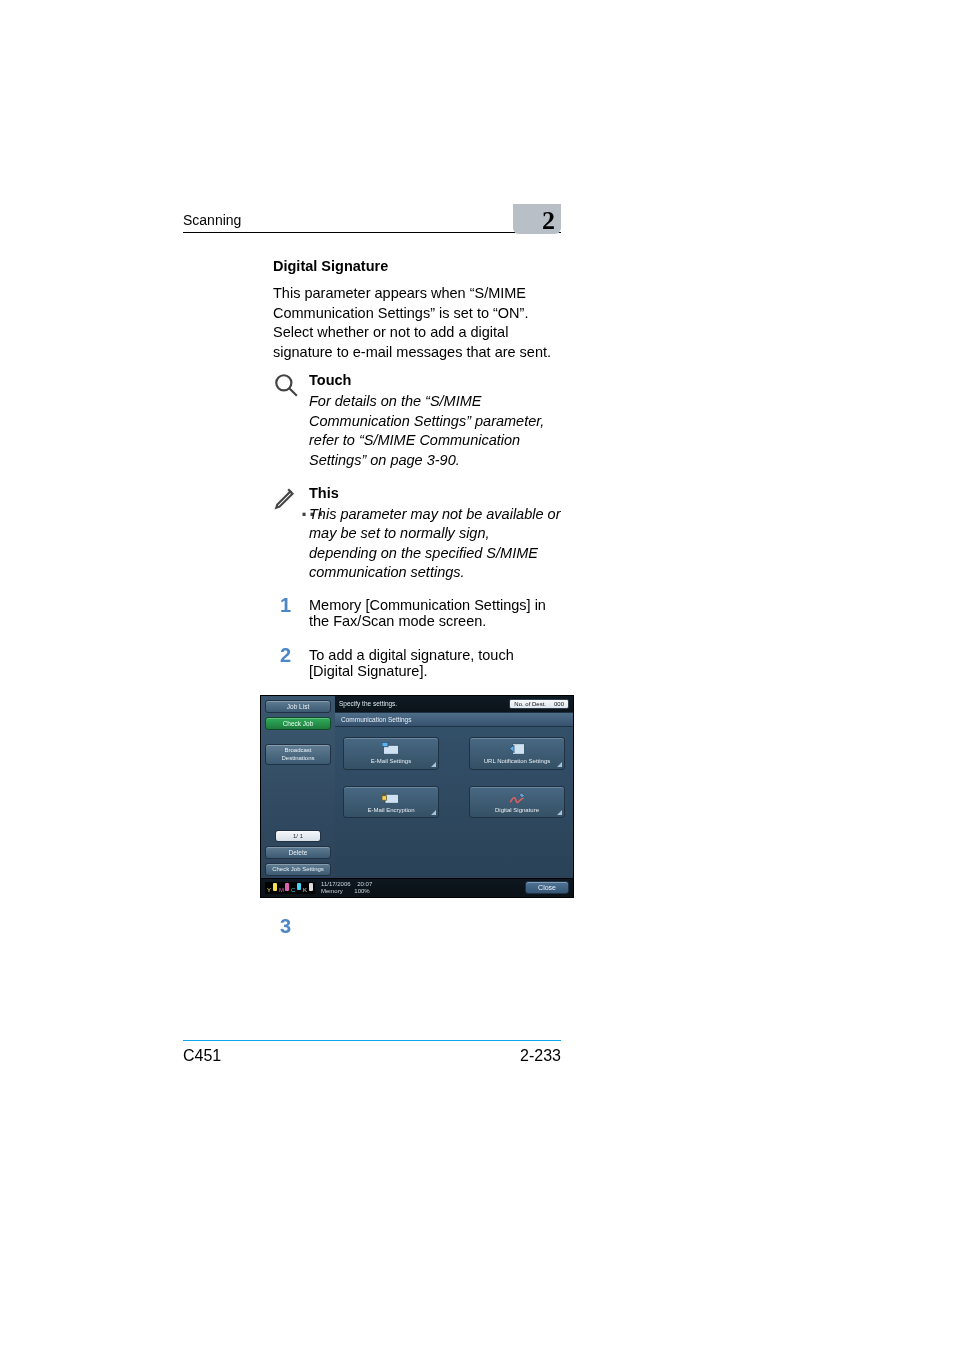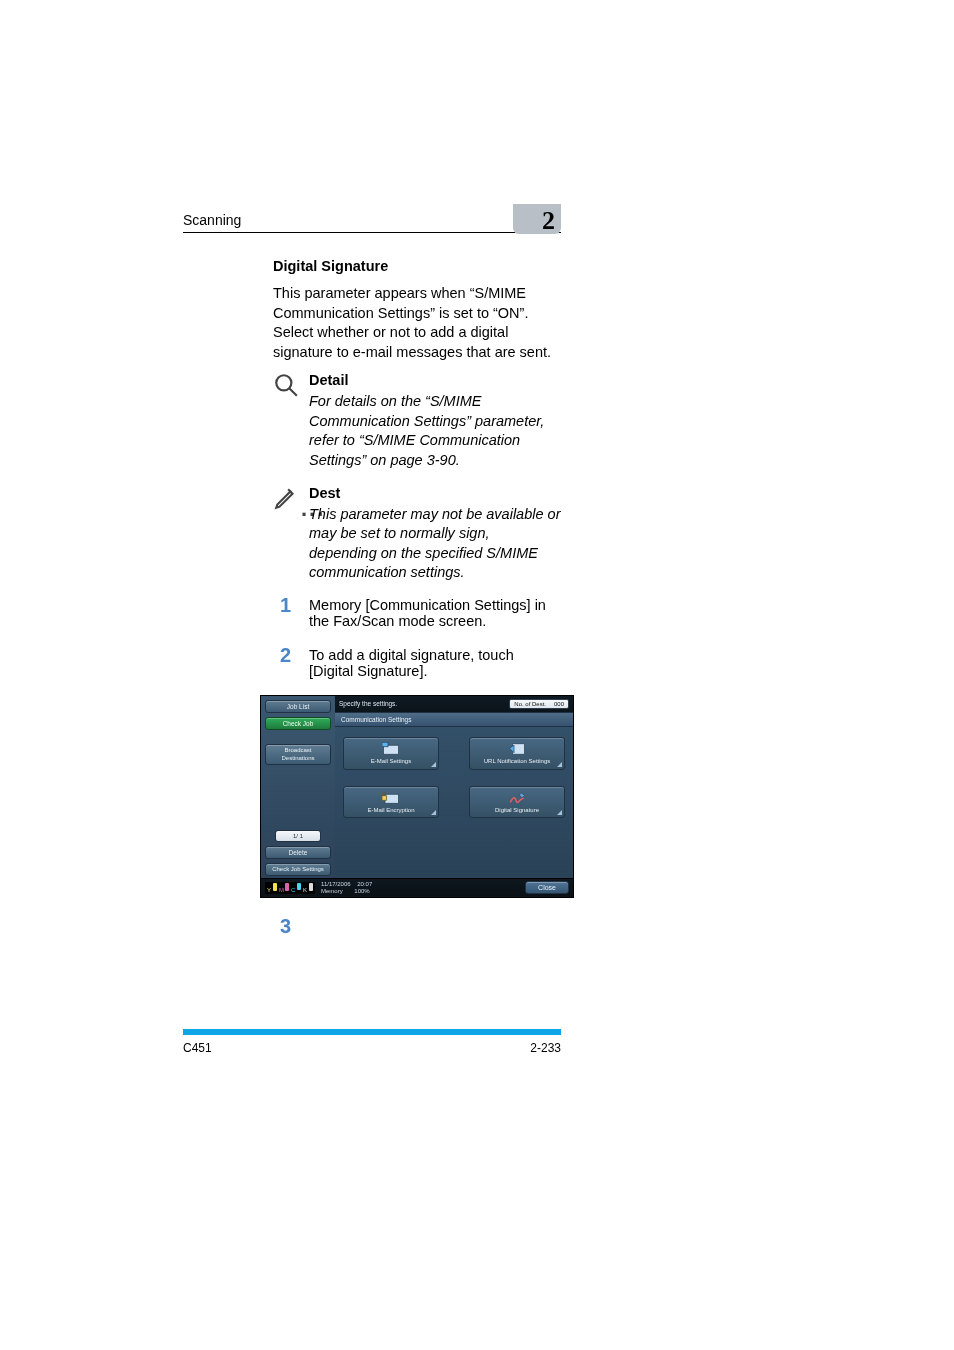--- a/index.html
+++ b/index.html
@@ -198,26 +198,26 @@
     border-radius: 3px;
     padding: 2px 12px;
     font-size: 7px;
     color: #e9f3fb;
     box-shadow: inset 0 1px 0 rgba(255,255,255,0.3);
   }
   .footer {
     position: absolute;
     left: 183px;
     right: 195px;
-    bottom: 295px;
-    border-top: 6px solid #0ea5e9;
+    bottom: 285px;
+    border-top: 1px solid #0ea5e9;
     padding-top: 6px;
     display: flex;
     justify-content: space-between;
-    font-size: 12px;
+    font-size: 16px;
   }
 </style>
 </head>
 <body>
 
 <div class="page">
 
   <div class="running-header">
     <span class="running-title">Scanning</span>
   </div>
@@ -228,37 +228,37 @@
     <p>This parameter appears when “S/MIME Communication Settings” is set to “ON”. Select whether or not to add a digital signature to e-mail messages that are sent.</p>
 
     <div class="icon-block">
       <div class="icon-slot">
         <svg viewBox="0 0 24 24" fill="none" stroke="currentColor" stroke-width="2">
           <circle cx="10" cy="10" r="7"></circle>
           <line x1="15" y1="15" x2="22" y2="22"></line>
         </svg>
       </div>
       <div class="callout-body">
-        <div class="callout-title">Detail</div>
+        <div class="callout-title">Touch</div>
         <div class="callout-text">For details on the “S/MIME Communication Settings” parameter, refer to “S/MIME Communication Settings” on page 3-90.</div>
       </div>
     </div>
 
     <div class="icon-block" style="margin-top:14px;">
       <div class="icon-slot" style="display:flex;align-items:flex-end;gap:2px;">
         <span>
           <svg viewBox="0 0 24 24" width="20" height="20" fill="none" stroke="currentColor" stroke-width="2">
             <path d="M3 21l3-1 12-12-2-2L4 18l-1 3z"></path>
             <path d="M14 4l3 3"></path>
           </svg>
         </span>
         <span class="tailing-dots">...</span>
       </div>
       <div class="callout-body">
-        <div class="callout-title">Dest</div>
+        <div class="callout-title">This</div>
         <div class="callout-text">This parameter may not be available or may be set to normally sign, depending on the specified S/MIME communication settings.</div>
       </div>
     </div>
 
     <div class="steps">
       <div class="step-row">
         <div class="step-num">1</div>
         <div class="step-text">Memory [Communication Settings] in the Fax/Scan mode screen.</div>
       </div>
 

